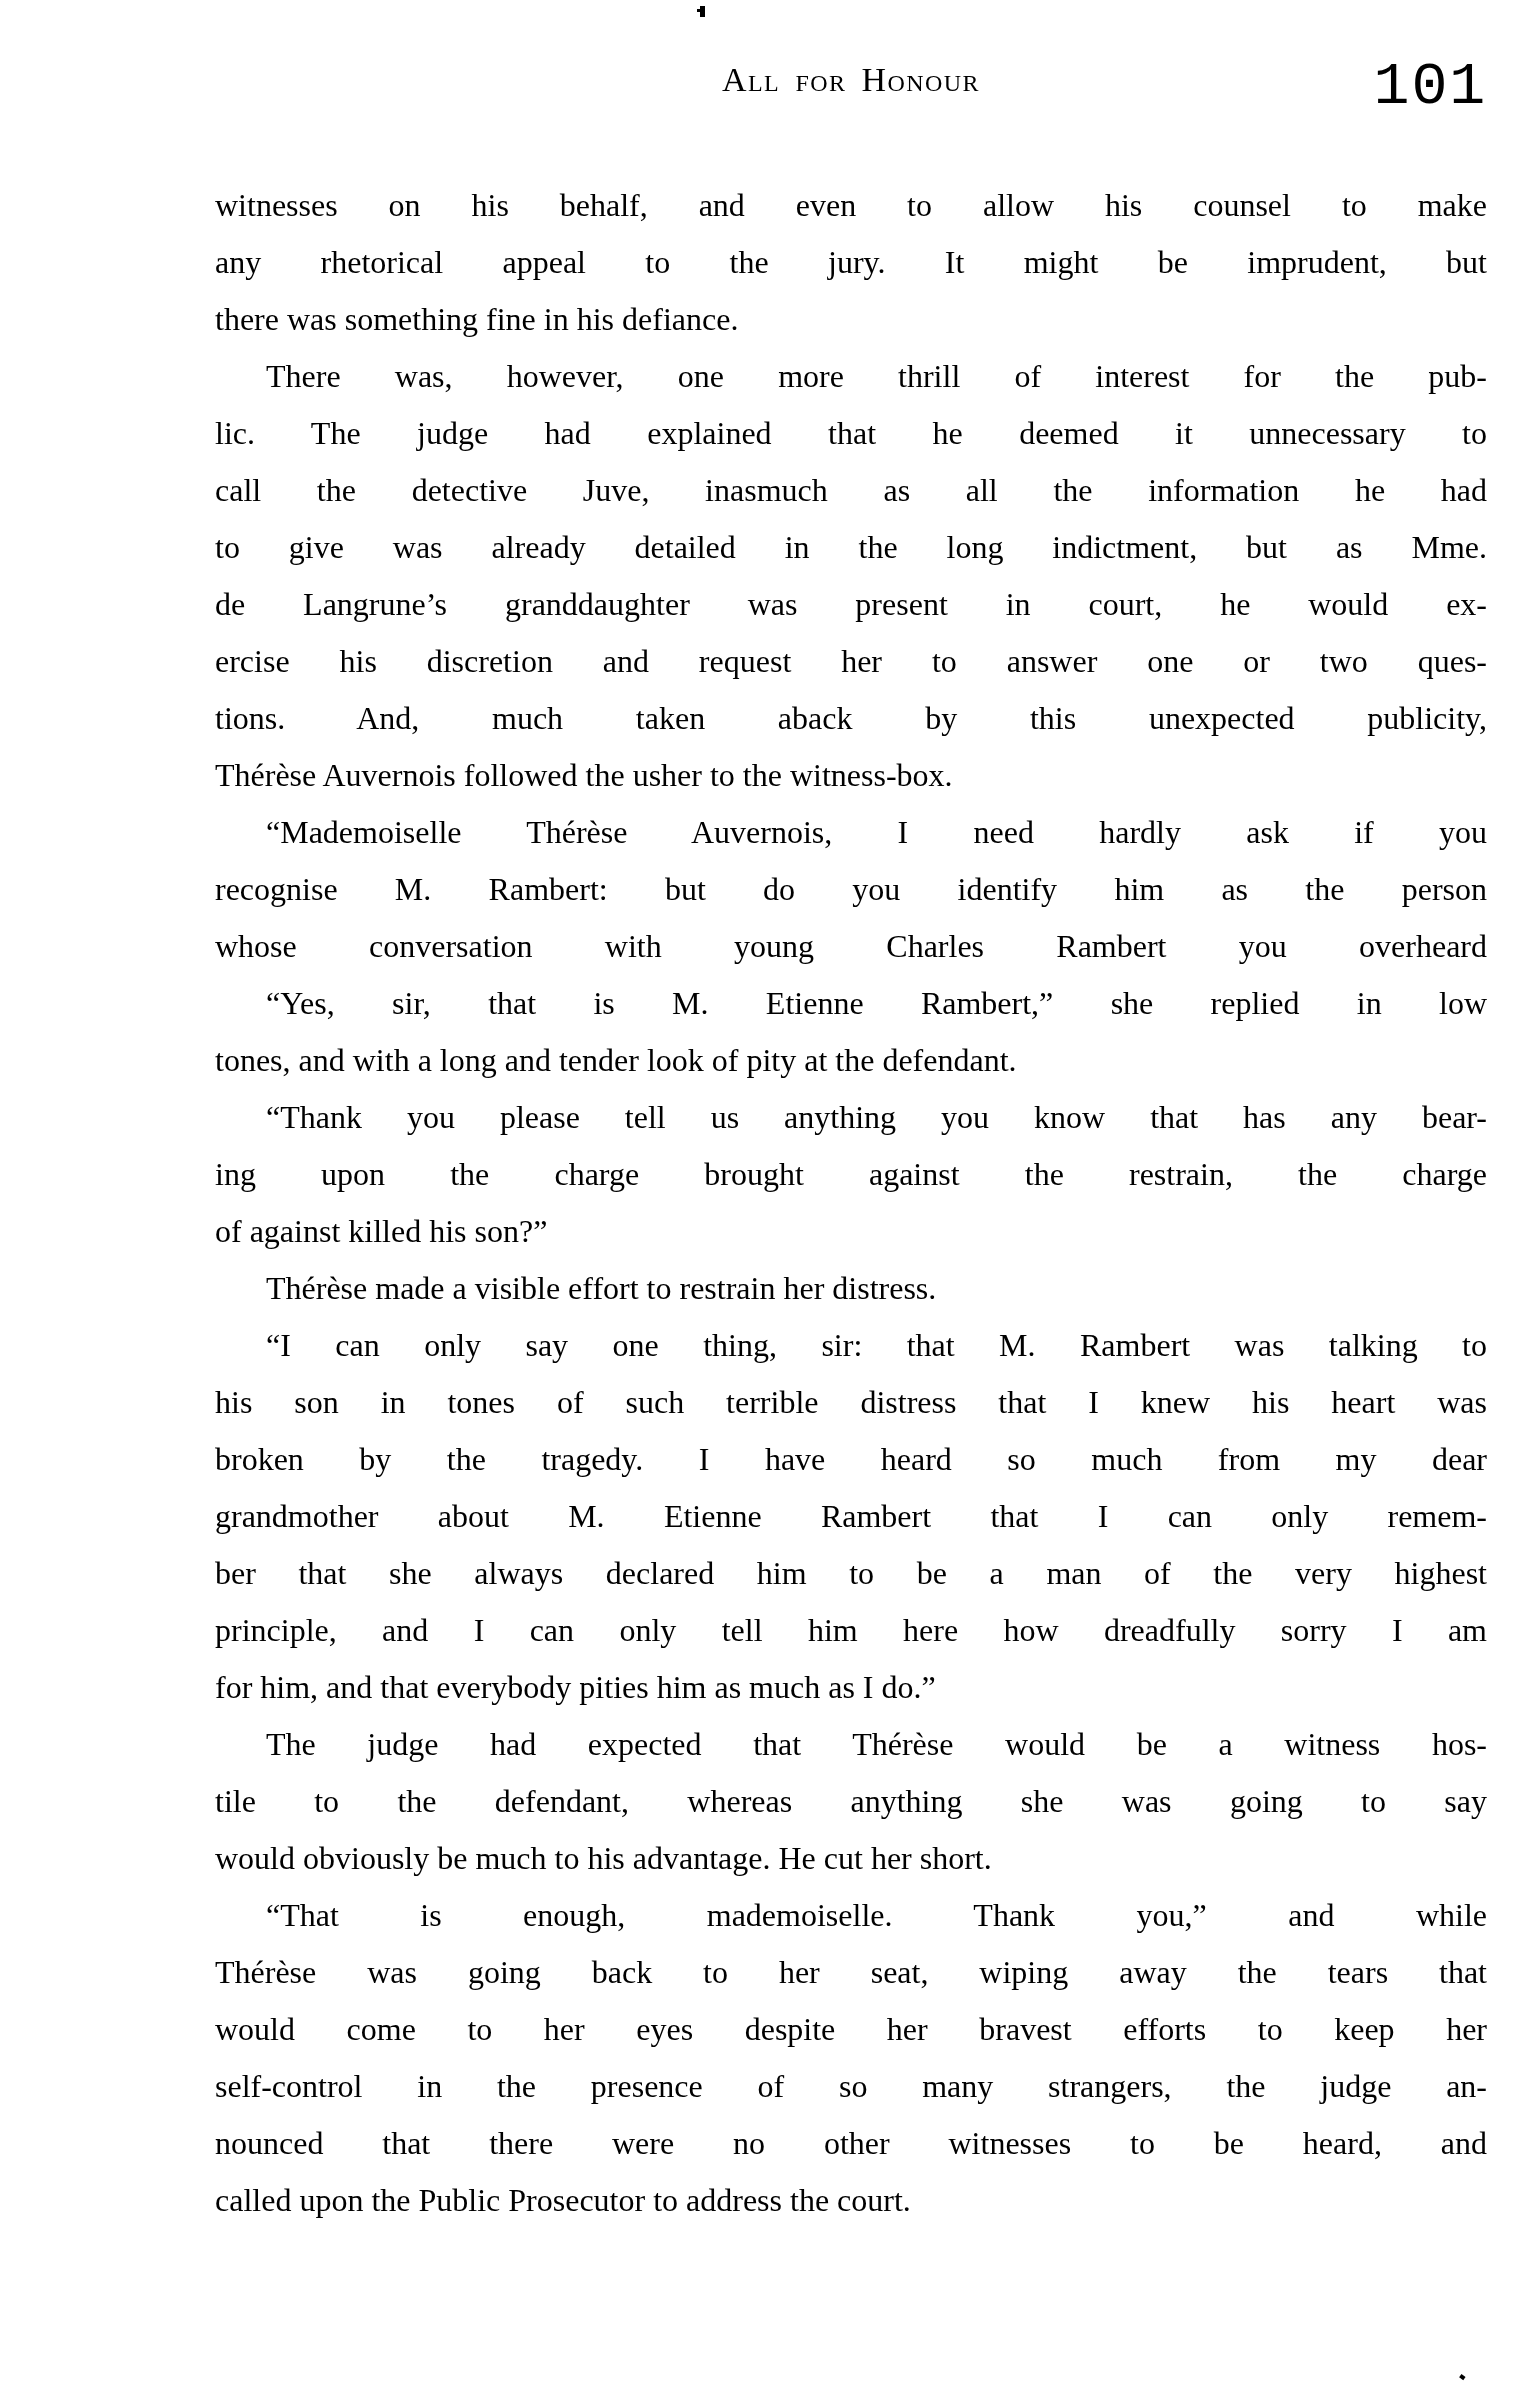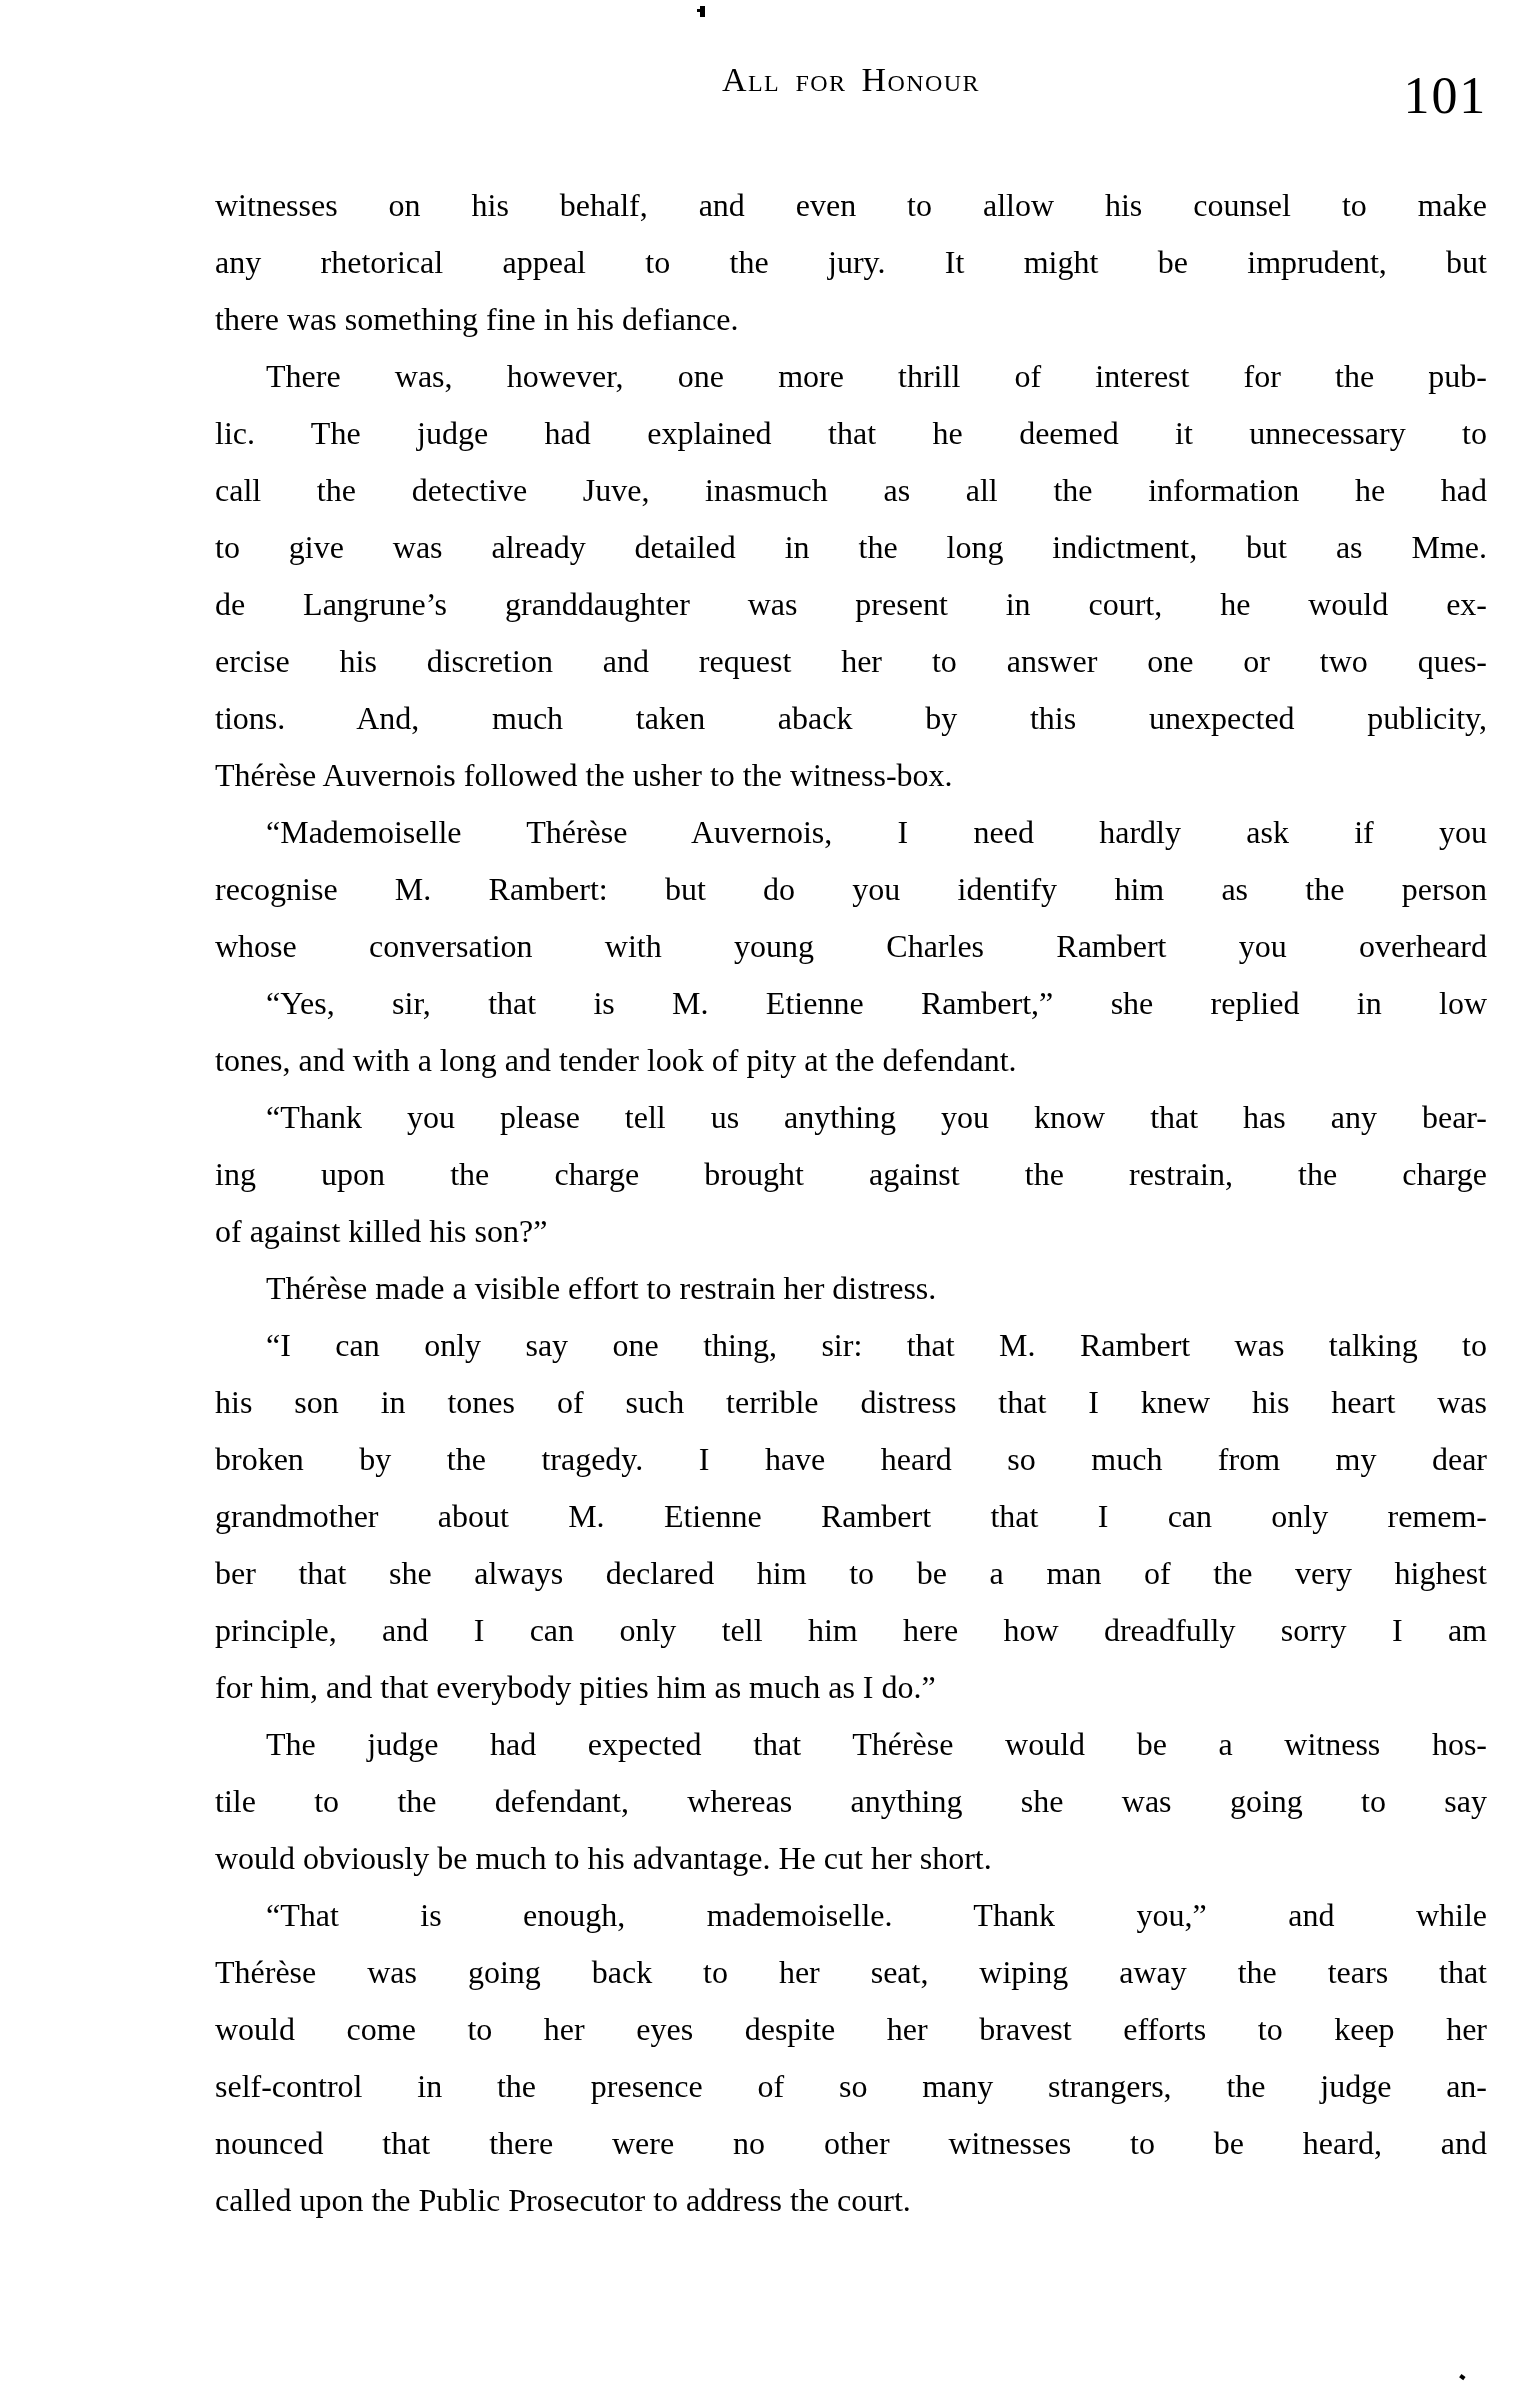--- a/index.html
+++ b/index.html
@@ -28,24 +28,25 @@
     font-size: 34px;
     line-height: 45px;
     font-variant: small-caps;
     letter-spacing: 1.4px;
     word-spacing: 5.4px;
     white-space: nowrap;
   }
   .page-number {
     position: absolute;
     right: 0;
-    top: 16px;
-    font-size: 52px;
+    top: 8px;
+    font-size: 60px;
     line-height: 45px;
     letter-spacing: 1.8px;
+    font-family: Liberation Mono, monospace;
   }
 
   
   .text-block {
     position: absolute;
     left: 215px;
     top: 177px;
     width: 1272px;
     font-size: 32px;
   }

